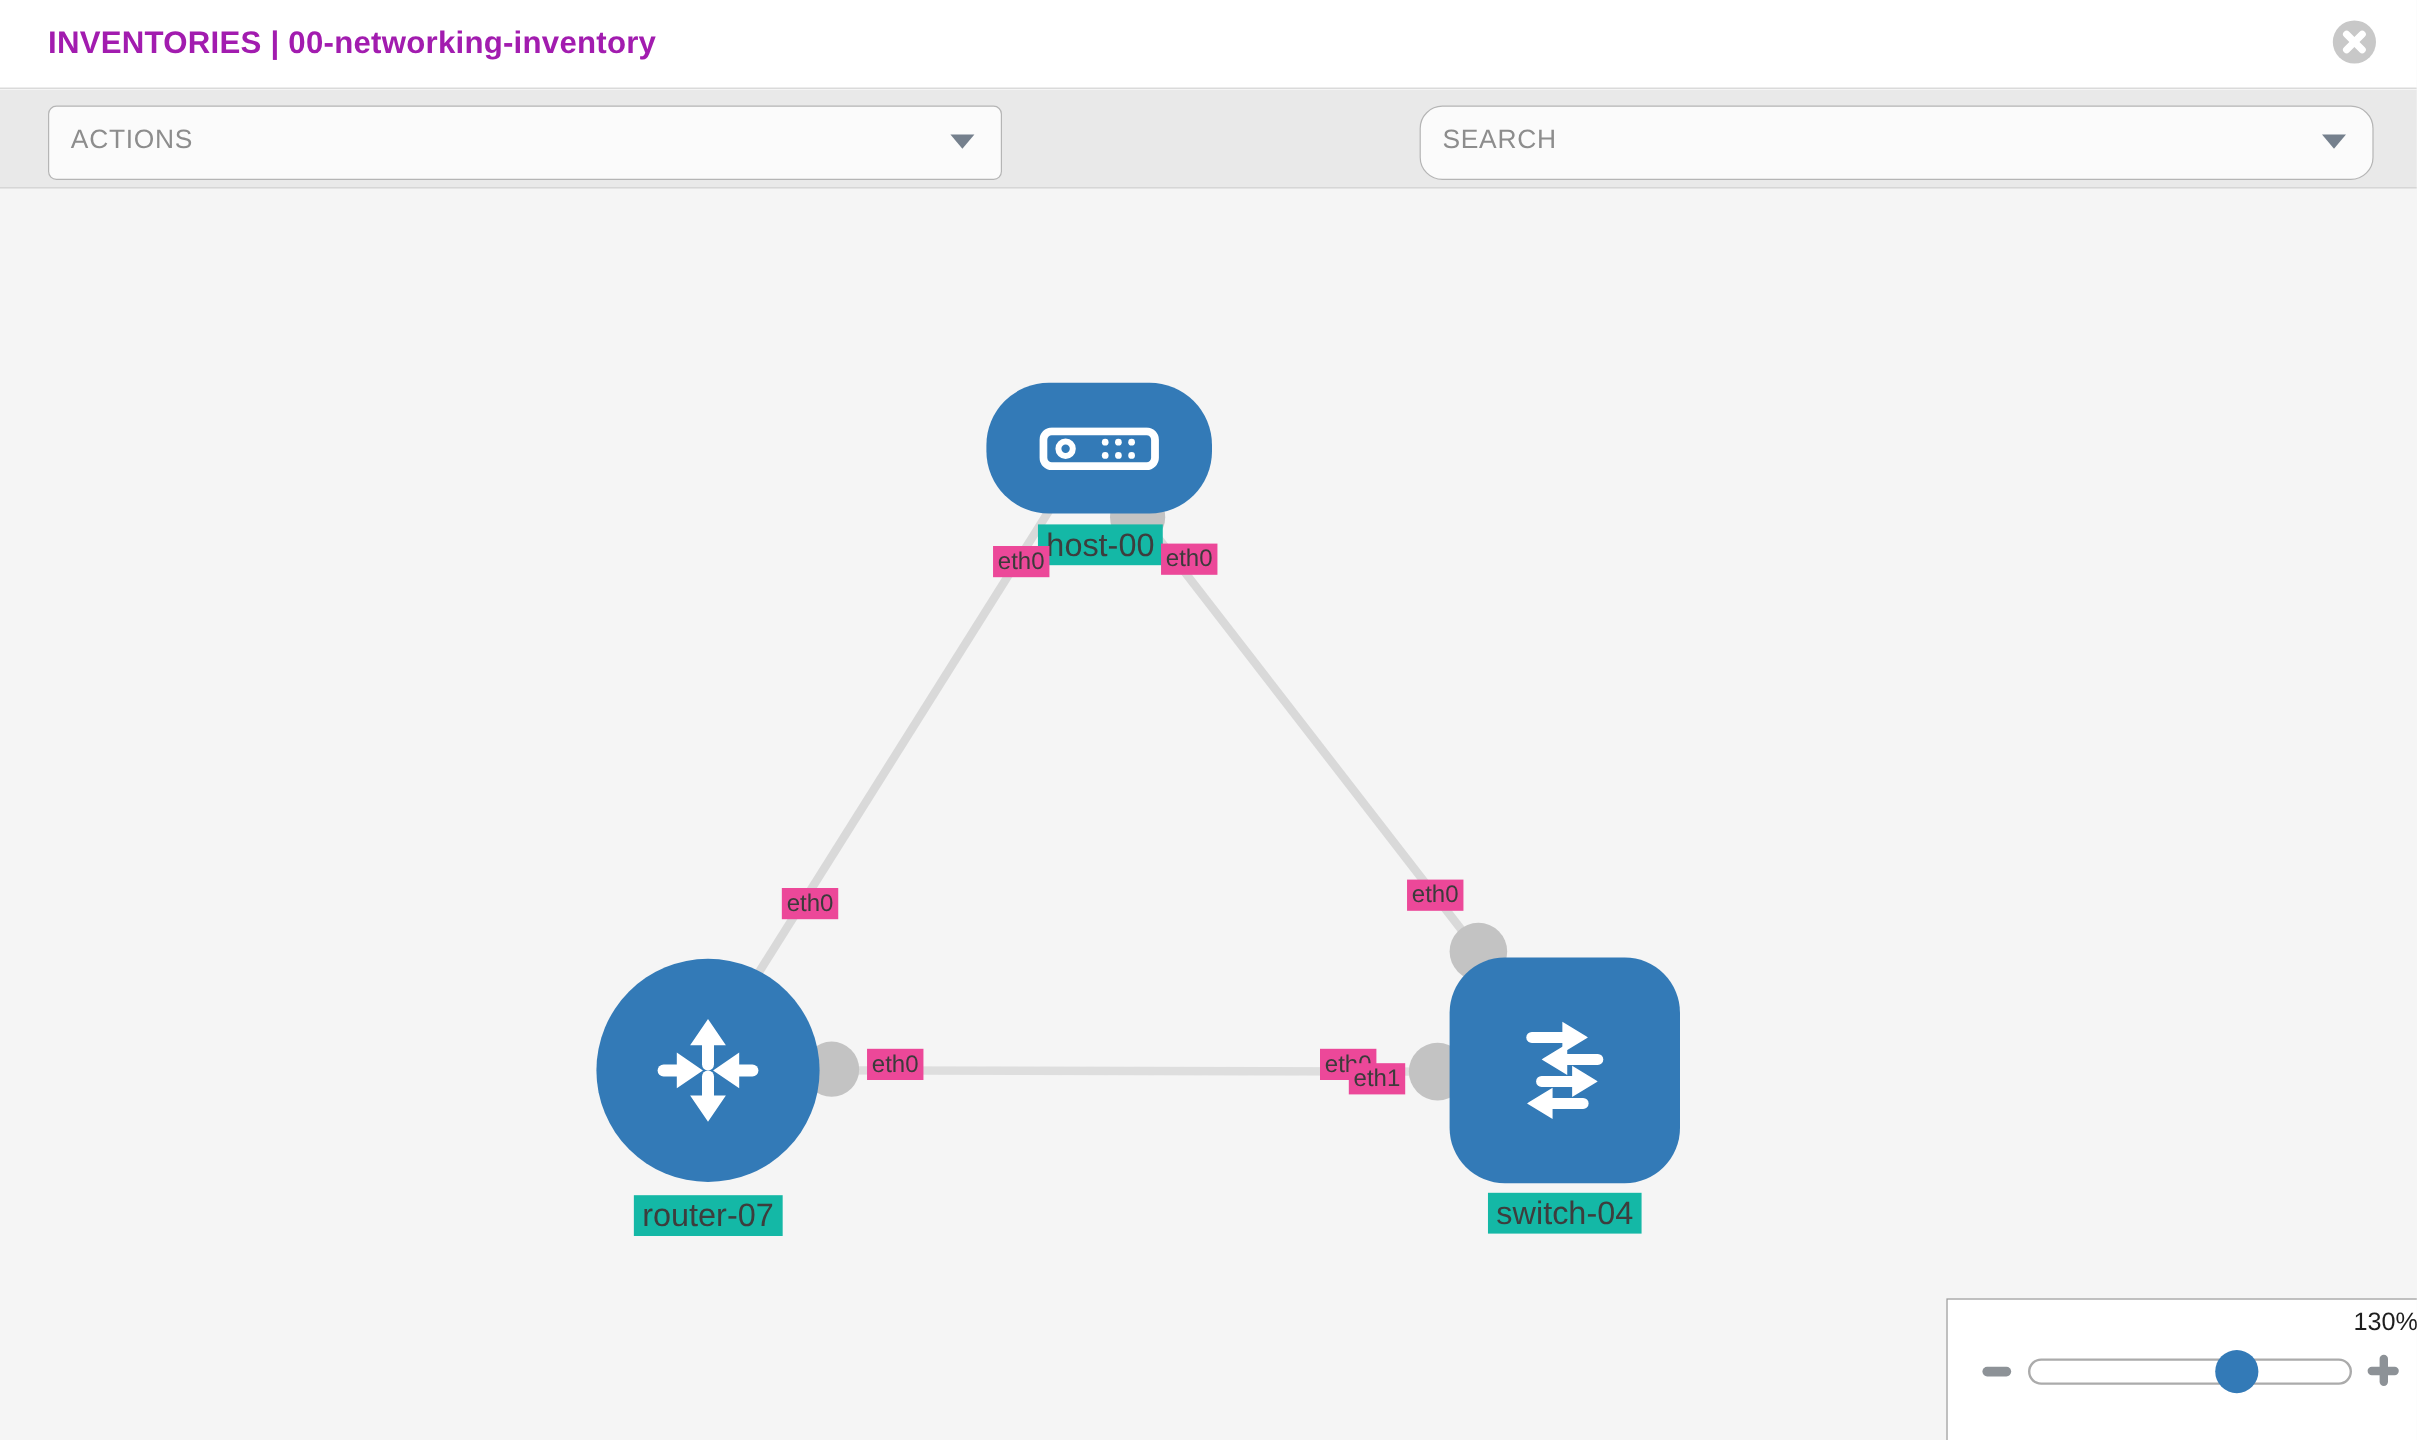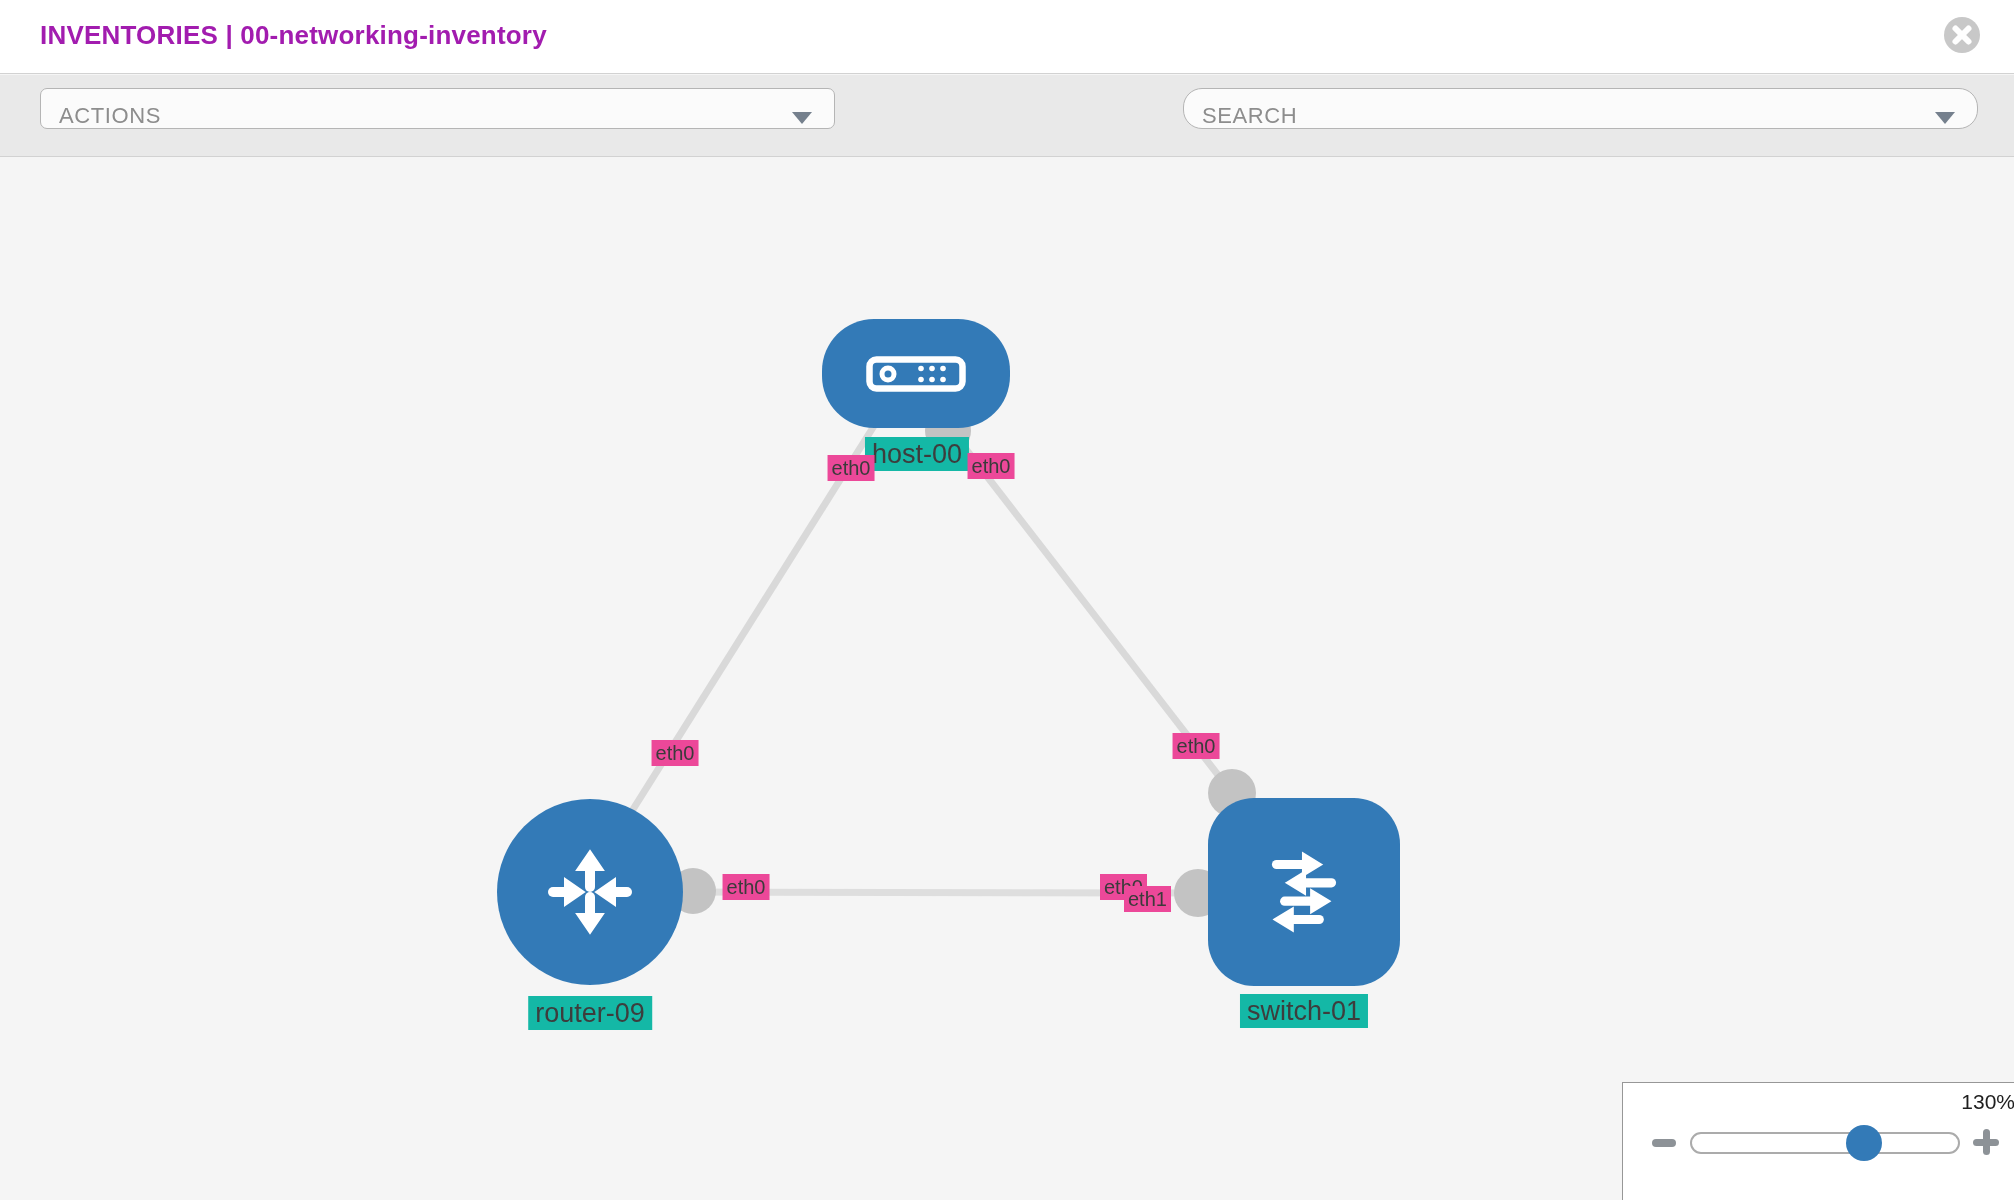--- a/index.html
+++ b/index.html
@@ -23,21 +23,21 @@
     position:absolute; right:33px; top:16px; width:38px; height:38px;
     cursor:pointer; border:none; background:transparent; padding:0;
   }
 
   
   .toolbar {
     position:absolute; top:75px; left:0; width:2014px; height:82px;
     background:#e9e9e9; border-bottom:1px solid #d2d2d2;
   }
   .dropdown {
-    position:absolute; top:13px; height:41px;
+    position:absolute; top:13px; height:62px;
     background:#fbfbfb; border:1px solid #b5b5b5; border-radius:7px;
     cursor:pointer;
     padding-left:45px;
   }
   .dd-actions { left:40px;  width:795px; }
   .dd-search  { left:1183px; width:795px;border-radius:19px; }
   .dd-label {
     position:absolute; left:18px; top:14px;
     font-size:22px; color:#8d8d8d; letter-spacing:.6px;
   }
@@ -219,22 +219,22 @@
         <polygon points="38,46 56,35 56,57" stroke-width="2"></polygon>
         <line x1="36" y1="64" x2="64" y2="64" stroke-width="9" stroke-linecap="round"></line>
         <polygon points="80,64 62,53 62,75" stroke-width="2"></polygon>
         <line x1="70" y1="82" x2="42" y2="82" stroke-width="9" stroke-linecap="round"></line>
         <polygon points="26,82 44,71 44,93" stroke-width="2"></polygon>
       </g>
     </svg>
   </div>
 
   <span class="node-label lbl-host">host-00</span>
-  <span class="node-label lbl-router">router-09</span>
-  <span class="node-label lbl-switch">switch-01</span>
+  <span class="node-label lbl-router">router-07</span>
+  <span class="node-label lbl-switch">switch-04</span>
 
   <span class="chip chip-center eth-host-left">eth0</span>
   <span class="chip chip-center eth-host-right">eth0</span>
   <span class="chip chip-center eth-router-top">eth0</span>
   <span class="chip chip-center eth-router-right">eth0</span>
   <span class="chip chip-center eth-switch-top">eth0</span>
   <span class="chip eth-mid-under">eth0</span>
   <span class="chip eth-mid-over">eth1</span>
 </div>
 

